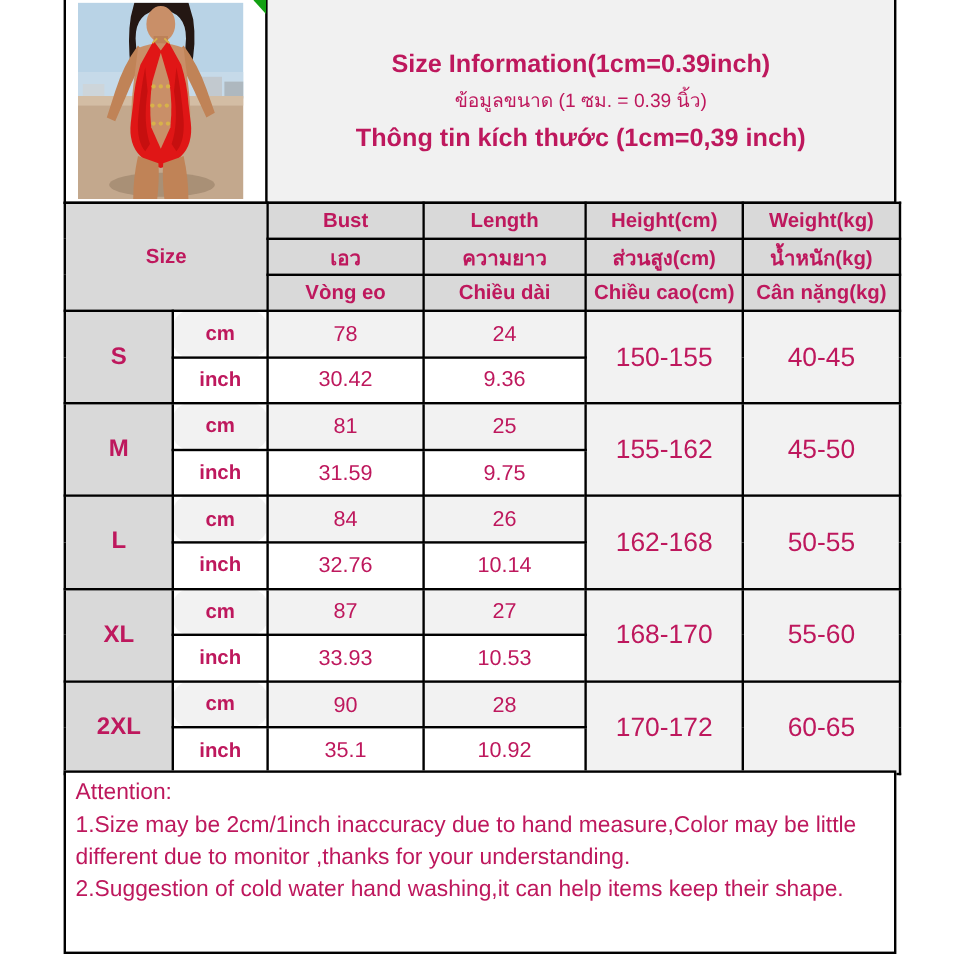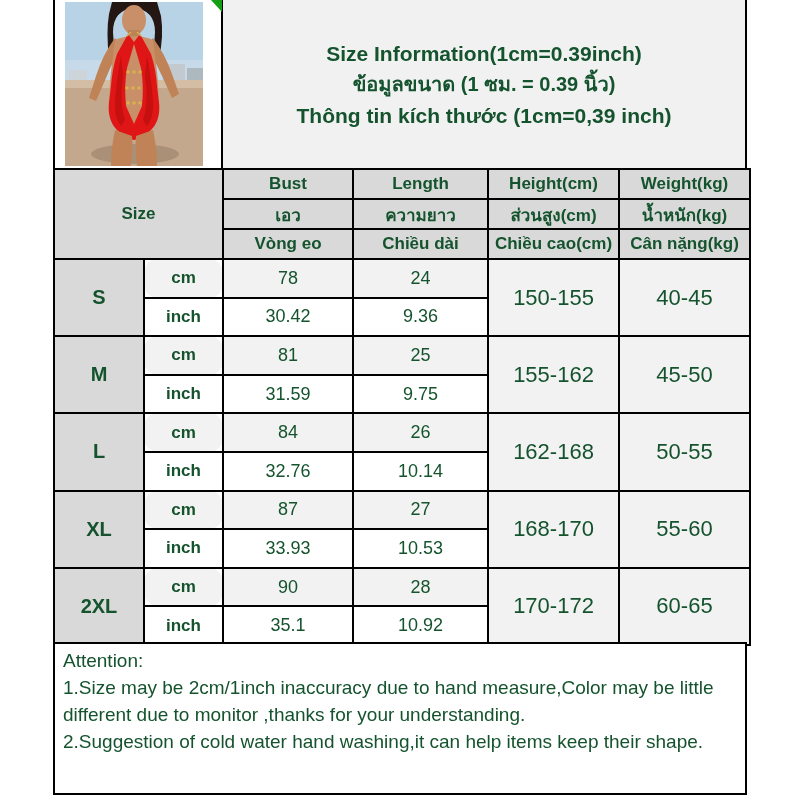--- a/index.html
+++ b/index.html
@@ -1,36 +1,36 @@
 <!DOCTYPE html>
 <html><head>
 <meta charset="utf-8">
 <style>
   html,body{margin:0;padding:0;background:#ffffff;}
   #canvas{
     position:relative;width:800px;height:800px;background:#ffffff;
-    font-family:"Liberation Sans",sans-serif;color:#14532d;overflow:hidden;
+    font-family:"Liberation Sans",sans-serif;color:#be185d;overflow:hidden;
   }
   
   .photo-cell{
     position:absolute;left:53px;top:-2px;width:170px;height:172px;
     border:2px solid #000;box-sizing:border-box;background:#fff;
   }
   .photo-frame{
     position:absolute;left:10px;top:2px;width:138px;height:164px;overflow:hidden;
   }
   
   .title-cell{
     position:absolute;left:221px;top:-2px;width:526px;height:172px;
     border:2px solid #000;box-sizing:border-box;background:#f1f1f1;
     display:flex;flex-direction:column;align-items:center;justify-content:center;
     text-align:center;
   }
   .title-en{font-size:21px;font-weight:bold;line-height:31px;}
-  .title-th{font-size:20px;font-weight:bold;line-height:31px;}
+  .title-th{font-size:16px;font-weight:normal;line-height:31px;}
   .title-vi{font-size:21px;font-weight:bold;line-height:31px;}
   .green-flag{
     position:absolute;left:-12px;top:0;width:11px;height:12px;
     background:#12a012;clip-path:polygon(0 0,100% 0,100% 100%);
   }
   
   table.size-table{
     position:absolute;left:53px;top:168px;border-collapse:collapse;
     table-layout:fixed;
   }

